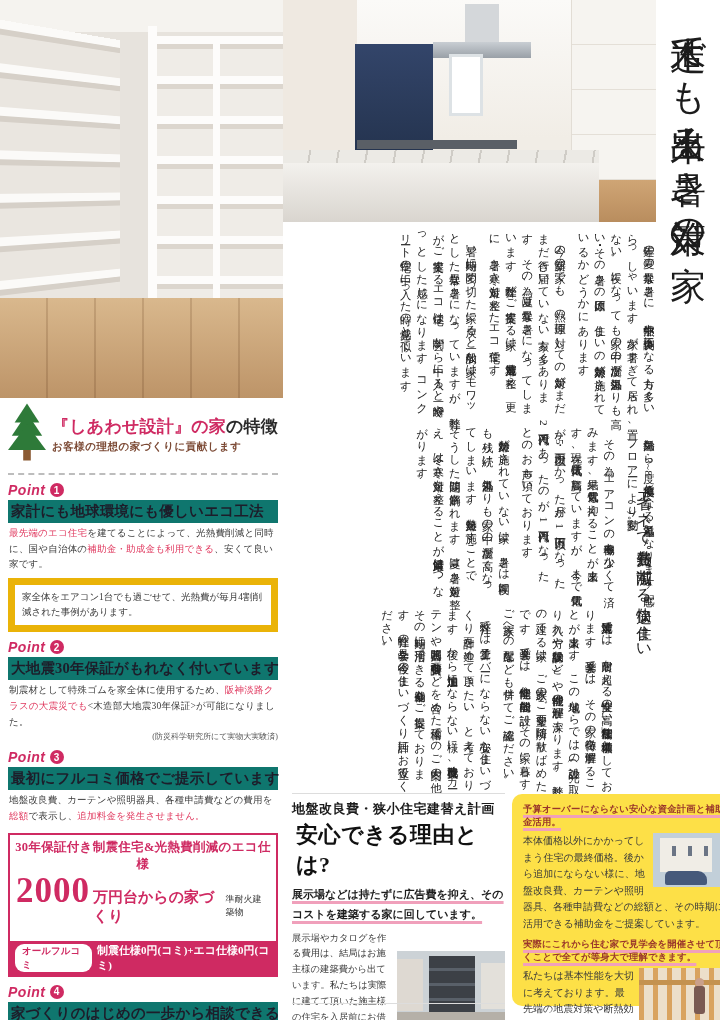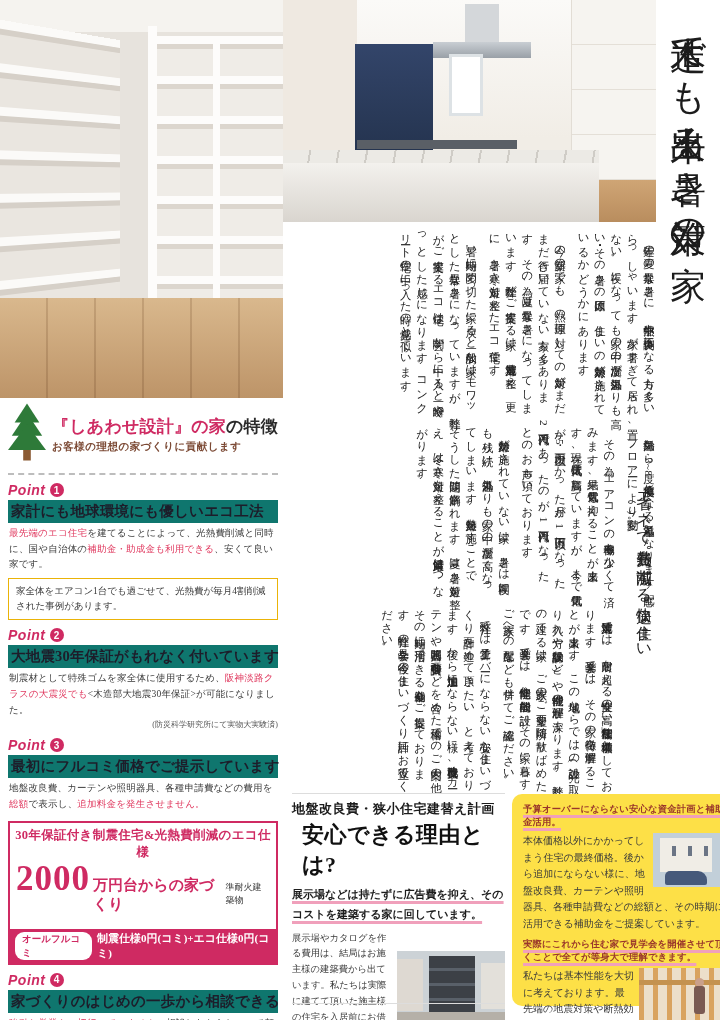--- a/index.html
+++ b/index.html
@@ -56,38 +56,38 @@
   .point-head{display:flex;align-items:center;gap:4px;margin-bottom:2px;}
   .point-word{font-family:"Liberation Sans","DejaVu Sans",sans-serif;font-style:italic;font-weight:bold;
     font-size:14px;color:#cf2a62;letter-spacing:0.5px;}
   .point-circ{display:inline-flex;align-items:center;justify-content:center;width:14px;height:14px;
     border-radius:50%;background:#cf2a62;color:#fff;font-size:10px;font-weight:bold;
     font-family:"Liberation Sans",sans-serif;}
   .point-title{margin:0 0 3px;background:#0f766e;color:#1d1d2a;font-size:14.5px;font-weight:bold;
     padding:2px 3px;letter-spacing:0.2px;white-space:nowrap;}
   .point-body{margin:1px;font-size:9.5px;line-height:1.65;color:#3a3a3a;letter-spacing:0.2px;}
   .red{color:#e0395f;}
-  .note-box{border:1px solid #eab308;padding:5px 7px;font-size:9.5px;line-height:1.6;margin-top:5px;color:#3a3a3a;}
+  .note-box{border:7px solid #eab308;padding:5px 7px;font-size:9.5px;line-height:1.6;margin-top:5px;color:#3a3a3a;}
   .fine-print{font-size:8px;color:#555;text-align:right;margin-top:1px;}
   
   .banner{border:2px solid #cf2a62;margin-top:8px;background:#fff;}
   .banner-line1{color:#cf2a62;font-weight:bold;font-size:12.5px;text-align:center;padding:4px 2px 0;letter-spacing:0.3px;}
   .banner-line2{display:flex;align-items:baseline;padding:0 6px 15px;gap:3px;}
   .banner-price{color:#cf2a62;font-weight:bold;font-size:35px;line-height:1.05;letter-spacing:1px;}
   .banner-suffix{color:#cf2a62;font-weight:bold;font-size:15px;}
   .banner-note{color:#333;font-size:9px;font-weight:normal;margin-left:4px;}
   .banner-bar{background:#cf2a62;color:#fff;font-weight:bold;font-size:11px;display:flex;align-items:center;
     gap:5px;padding:2px 5px;}
   .banner-badge{background:#fff;color:#cf2a62;border-radius:9px;padding:0 7px;font-size:9.5px;line-height:14px;}
   
   .reason{position:absolute;left:292px;top:800px;width:213px;}
   .section-rule{position:absolute;left:292px;top:793px;width:213px;border-top:1px solid #ddd;}
   .section-rule2{position:absolute;left:292px;top:1003px;width:213px;border-top:1px solid #ddd;}
   .reason-kicker{font-size:13px;font-weight:bold;letter-spacing:0.5px;color:#1c1c1c;}
-  .reason-heading{margin:2px 10px 5px;font-size:22px;font-weight:bold;color:#111;letter-spacing:0.5px;}
+  .reason-heading{margin:2px 4px 5px;font-size:22px;font-weight:bold;color:#111;letter-spacing:0.5px;}
   .u-pink{text-decoration:underline;text-decoration-color:#f0a0bb;text-decoration-thickness:2.5px;text-underline-offset:3px;}
   .reason-lead{margin:0 0 6px;font-size:11px;font-weight:bold;line-height:1.8;color:#1d1d1d;}
   .reason-body p{margin:0;font-size:9.3px;line-height:1.7;color:#3a3a3a;}
   .mini-photo{position:relative;overflow:hidden;}
   .house-dark{float:right;width:108px;height:76px;margin:20px 0 2px 6px;background:#ccd2d6;}
   .hd-bldg1{position:absolute;left:0;top:8px;width:26px;height:52px;background:#ded9d2;}
   .hd-house{position:absolute;left:32px;top:5px;width:46px;height:57px;background:#3c4046;
     background-image:repeating-linear-gradient(180deg,transparent 0 12px,#596069 12px 15px);}
   .hd-bldg2{position:absolute;left:84px;top:12px;width:24px;height:46px;background:#e3e0da;}
   .hd-road{position:absolute;left:0;bottom:0;width:108px;height:15px;background:#b5b0a8;}

